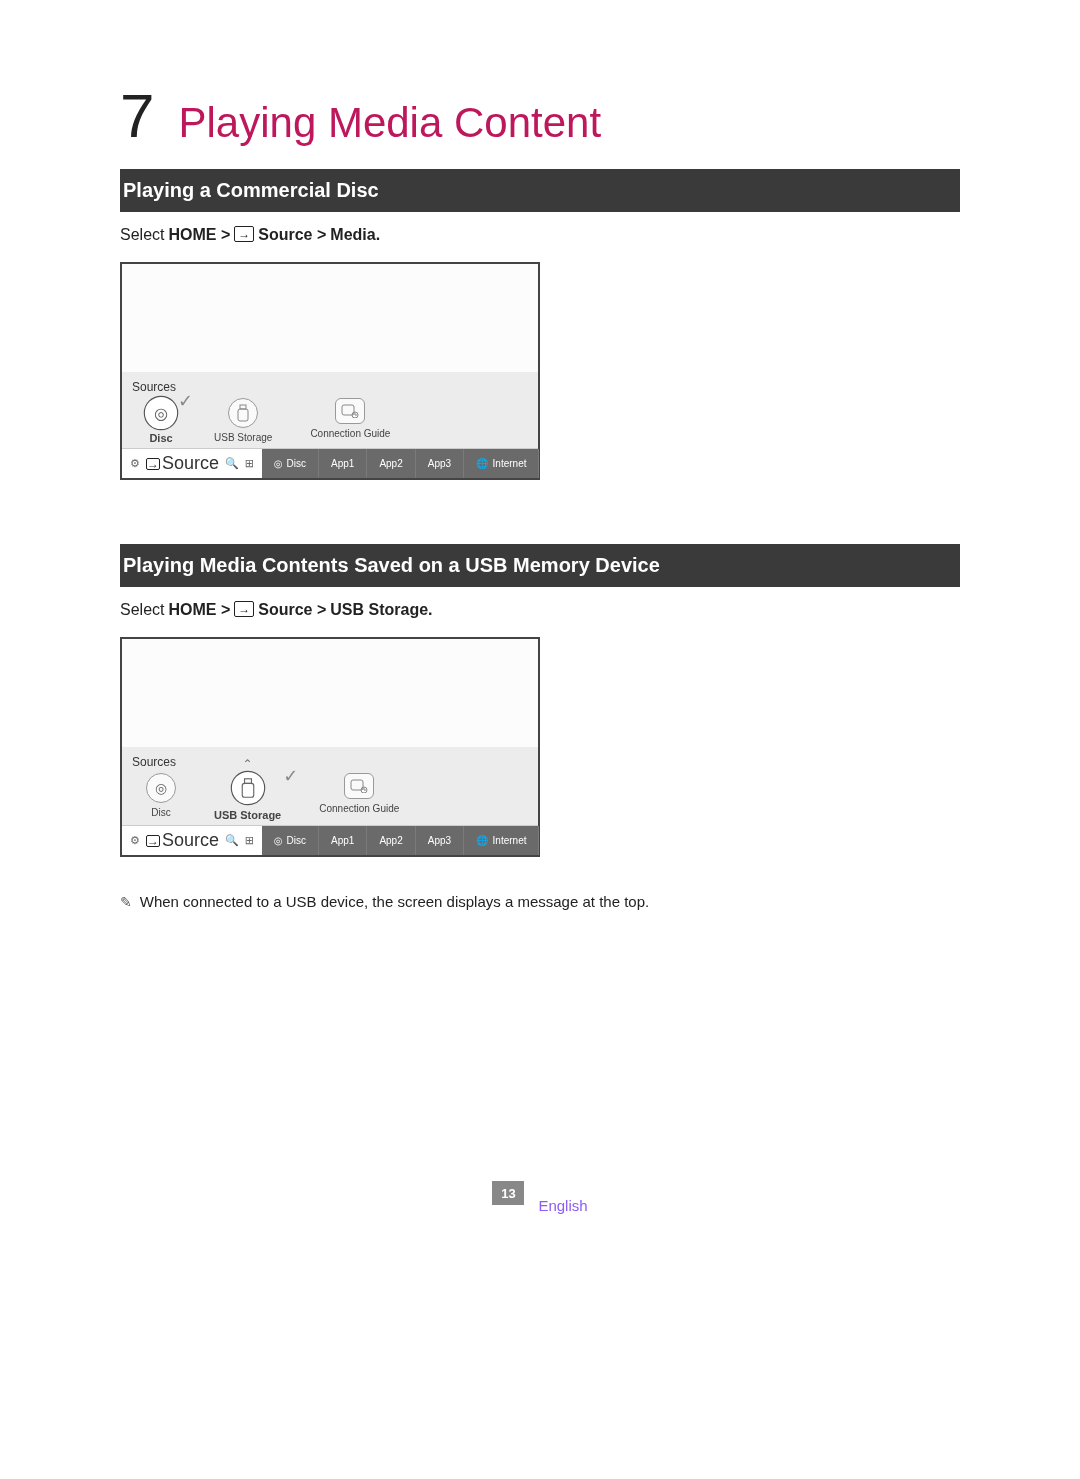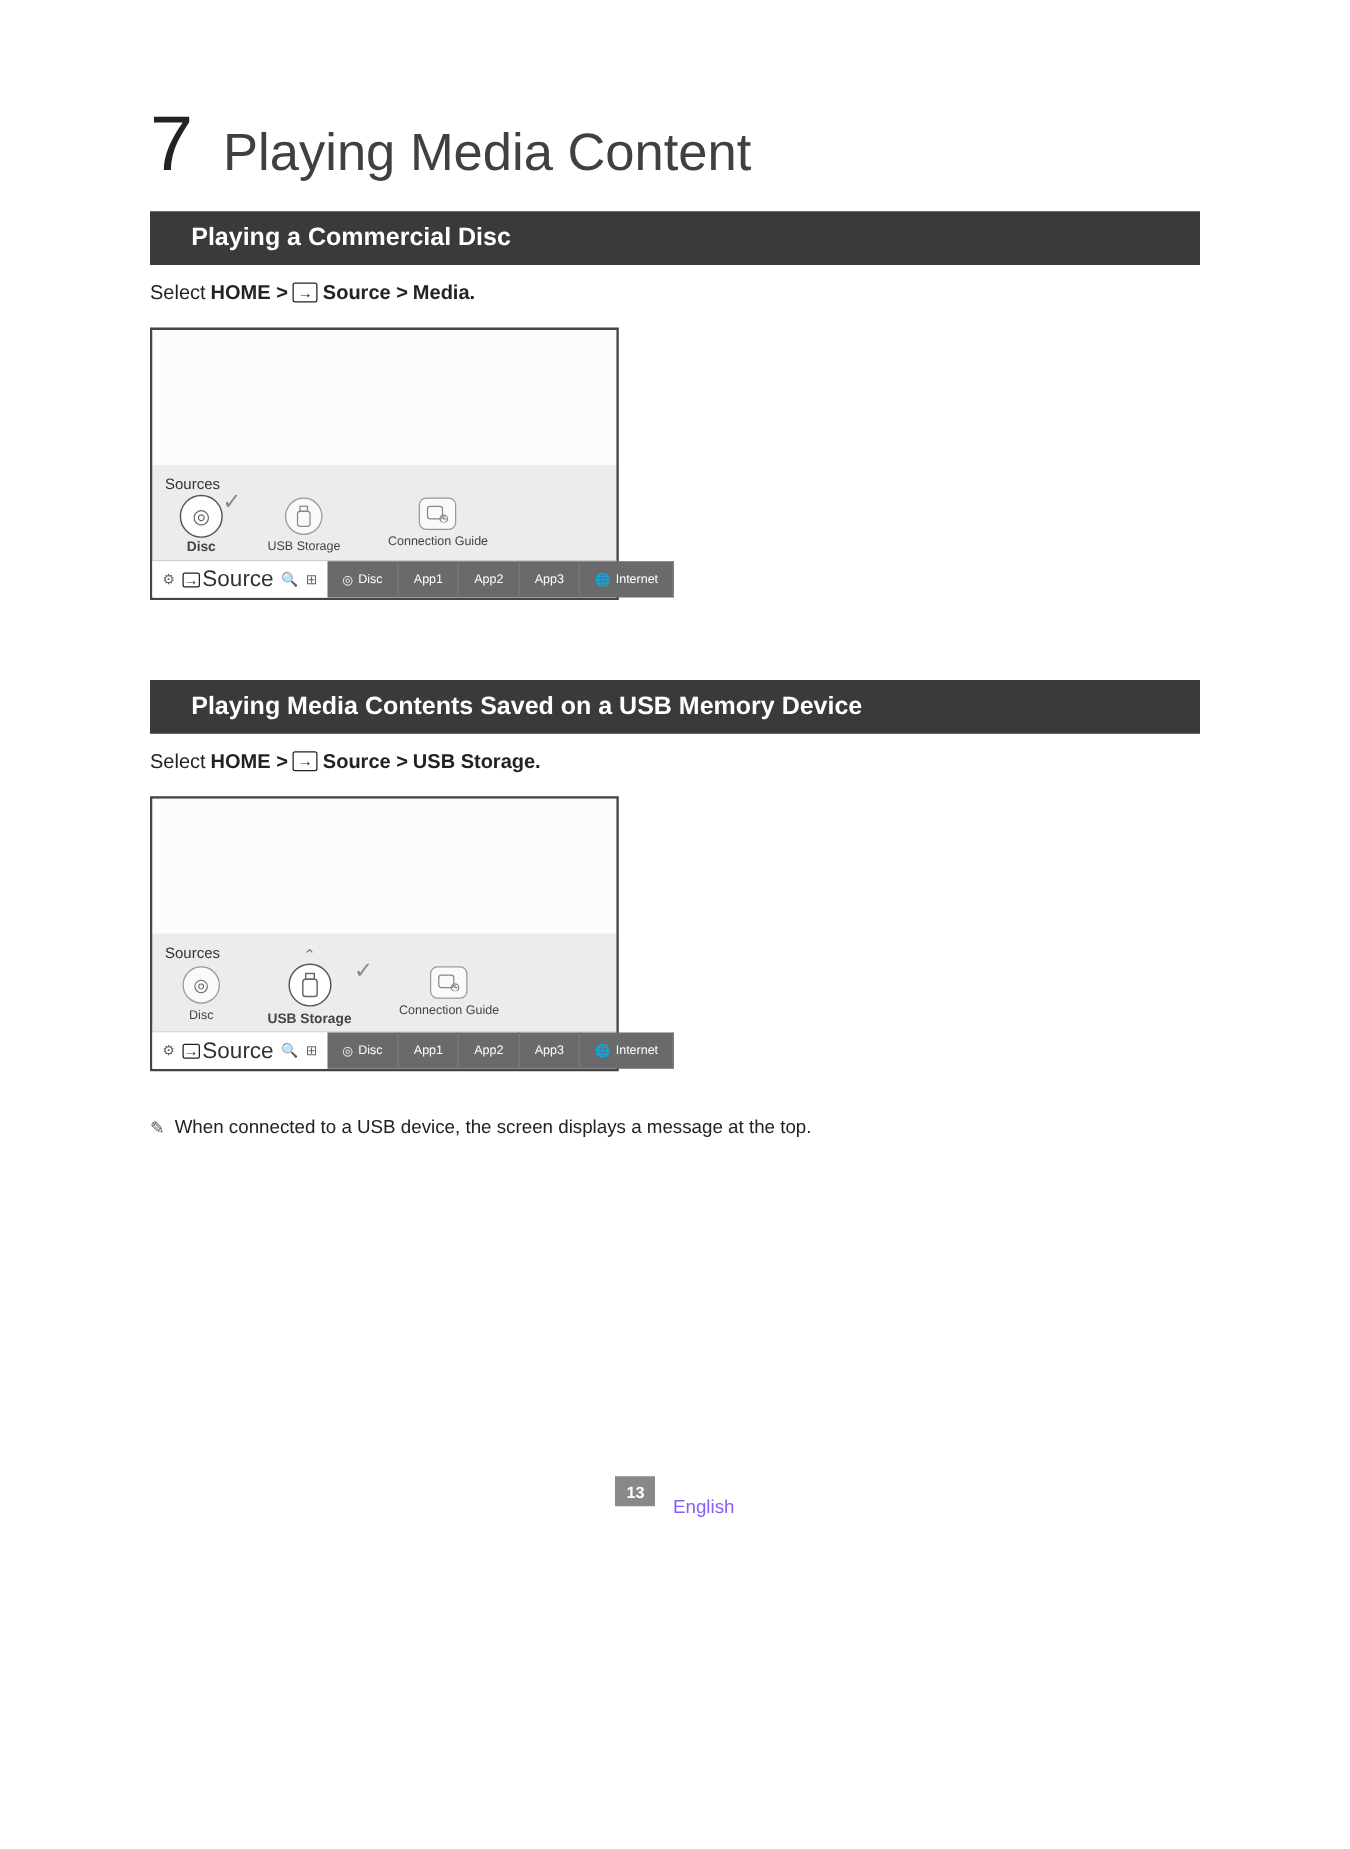--- a/index.html
+++ b/index.html
@@ -21,28 +21,28 @@
   }
   .chapter-num {
     font-size: 62px;
     font-weight: 400;
     color: #222;
     font-family: "Segoe UI Light", Arial, sans-serif;
   }
   .chapter-title {
     font-size: 42px;
     font-weight: 400;
-    color: #404040;
+    color: #be185d;
   }
   .section-bar {
     background: #3a3a3a;
     color: #fff;
     font-size: 20px;
     font-weight: 600;
-    padding: 10px 33px;
+    padding: 10px 3px;
     margin-bottom: 14px;
   }
   .instruction {
     font-size: 16px;
     margin-bottom: 18px;
     display: flex;
     align-items: flex-start;
     flex-wrap: wrap;
     gap: 4px;
   }
@@ -59,21 +59,21 @@
   }
   .source-glyph::after {
     content: "\2192";
     font-size: 12px;
     line-height: 1;
   }
   .bold { font-weight: 700; }
 
   
   .tv-box {
-    width: 375px;
+    width: 420px;
     border: 2px solid #444;
     margin-bottom: 36px;
     background: #f5f5f5;
     position: relative;
   }
   .tv-display-area {
     height: 108px;
     background: #fcfcfc;
   }
   .sources-row {

